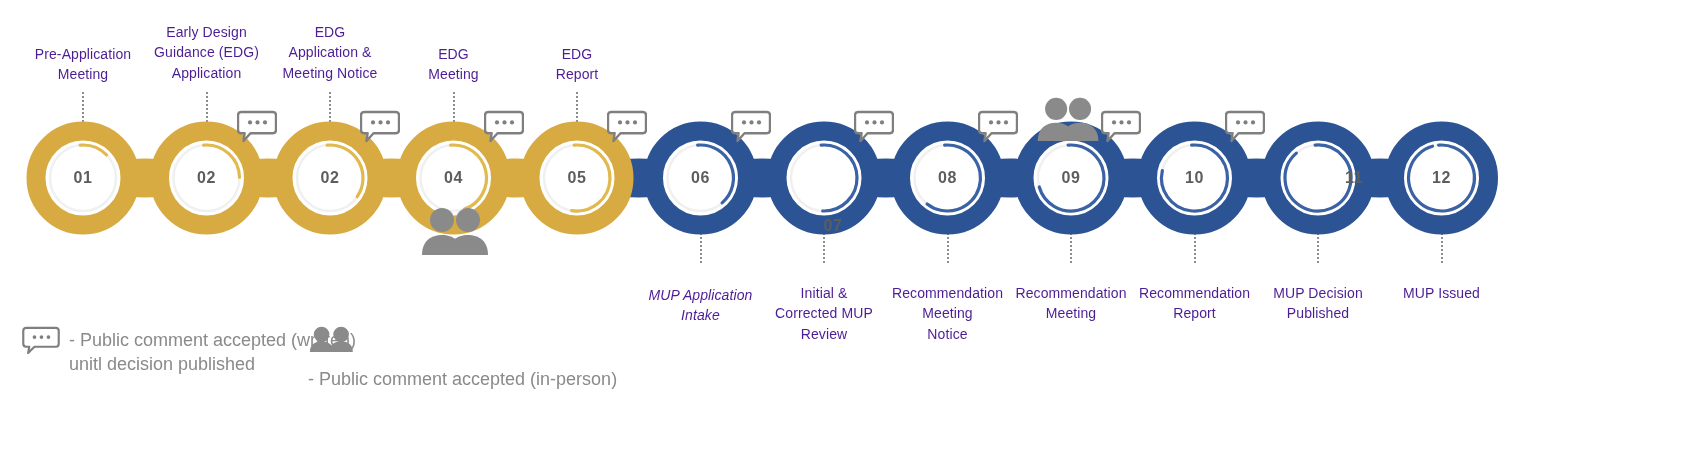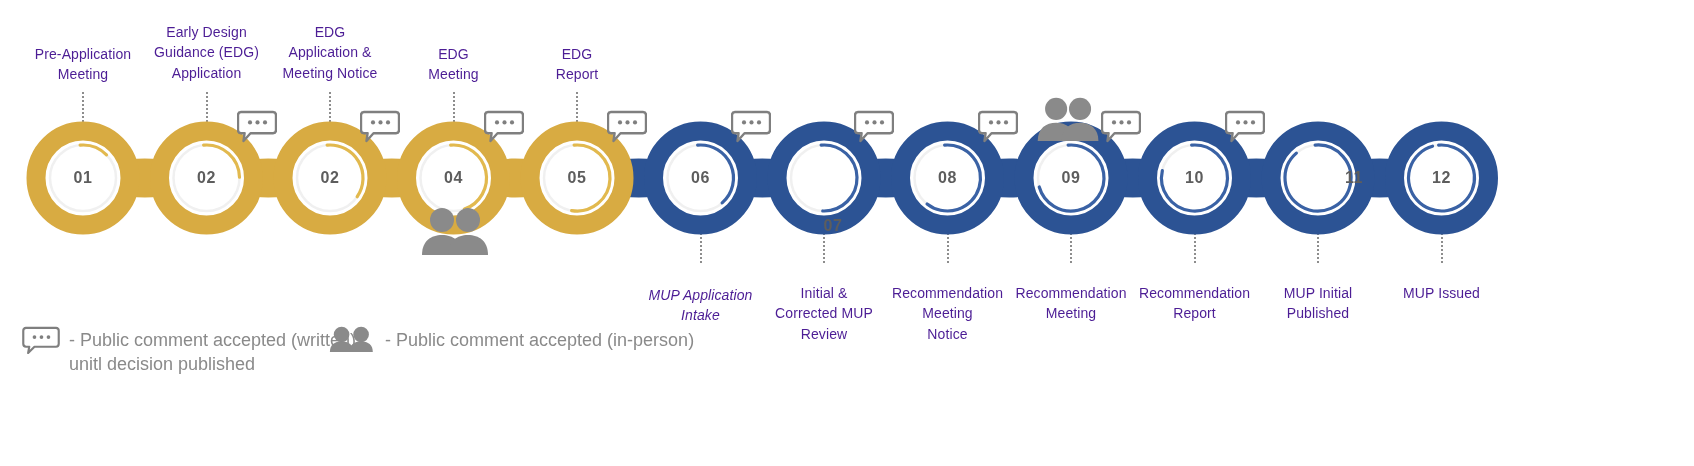--- a/index.html
+++ b/index.html
@@ -286,38 +286,38 @@
       <div class="num" style="left: 1194.5px; top: 178px;">10</div>
       <div class="bubble" style="left: 1244.5px; top: 129px;"><svg width="40" height="34" viewBox="0 0 40 34">
           <path d="M4 2 H36 A3.2 3.2 0 0 1 39 5.2 V20 A3.2 3.2 0 0 1 36 23.2 H13.5 L6.5 31 L7.6 23.2 H4 A3.2 3.2 0 0 1 1 20 V5.2 A3.2 3.2 0 0 1 4 2 Z" fill="#ffffff" stroke="#7f7f7f" stroke-width="2.4" stroke-linejoin="round"></path>
           <circle cx="13" cy="12.4" r="2.1" fill="#7f7f7f"></circle>
           <circle cx="20.5" cy="12.4" r="2.1" fill="#7f7f7f"></circle>
           <circle cx="28" cy="12.4" r="2.1" fill="#7f7f7f"></circle>
         </svg></div>
       <div class="step-label" style="left: 1194.5px; top: 283px;">Recommendation
 Report</div>
       <div class="num" style="left: 1318px; top: 178px; margin-left: 36px;">11</div>
-      <div class="step-label" style="left: 1318px; top: 283px;">MUP Initial
+      <div class="step-label" style="left: 1318px; top: 283px;">MUP Decision
 Published</div>
       <div class="num" style="left: 1441.5px; top: 178px;">12</div>
       <div class="step-label" style="left: 1441.5px; top: 283px;">MUP Issued</div>
     </div>
 
   <div id="legend">
       <div class="legend-item" style="left: 22px; top: 326px;">
         <div class="legend-ico"><svg width="38" height="28" viewBox="0 0 40 30">
             <path d="M4 2 H36 A3.2 3.2 0 0 1 39 5.2 V19 A3.2 3.2 0 0 1 36 22.2 H13 L6.2 29 L7.4 22.2 H4 A3.2 3.2 0 0 1 1 19 V5.2 A3.2 3.2 0 0 1 4 2 Z" fill="#ffffff" stroke="#7f7f7f" stroke-width="2.3" stroke-linejoin="round"></path>
             <circle cx="13" cy="11.8" r="2" fill="#7f7f7f"></circle>
             <circle cx="20.5" cy="11.8" r="2" fill="#7f7f7f"></circle>
             <circle cx="28" cy="11.8" r="2" fill="#7f7f7f"></circle>
           </svg></div>
         <div class="legend-text">- Public comment accepted (written)
   unitl decision published</div>
       </div>
-      <div class="legend-item" style="left: 328px; top: 326px;">
+      <div class="legend-item" style="left: 308px; top: 326px; flex-direction: column;">
         <div class="legend-ico"><svg width="48" height="26" viewBox="0 0 72 40">
             <circle cx="20" cy="13" r="12" fill="#8a8a8a"></circle>
             <path d="M2 40 C2 29 9 24 20 24 C31 24 38 29 38 40 Z" fill="#8a8a8a"></path>
             <circle cx="50" cy="13" r="12" fill="#8a8a8a"></circle>
             <path d="M32 40 C32 29 39 24 50 24 C61 24 68 29 68 40 Z" fill="#8a8a8a"></path>
           </svg></div>
         <div class="legend-text">- Public comment accepted (in-person)</div>
       </div>
     </div>
 

